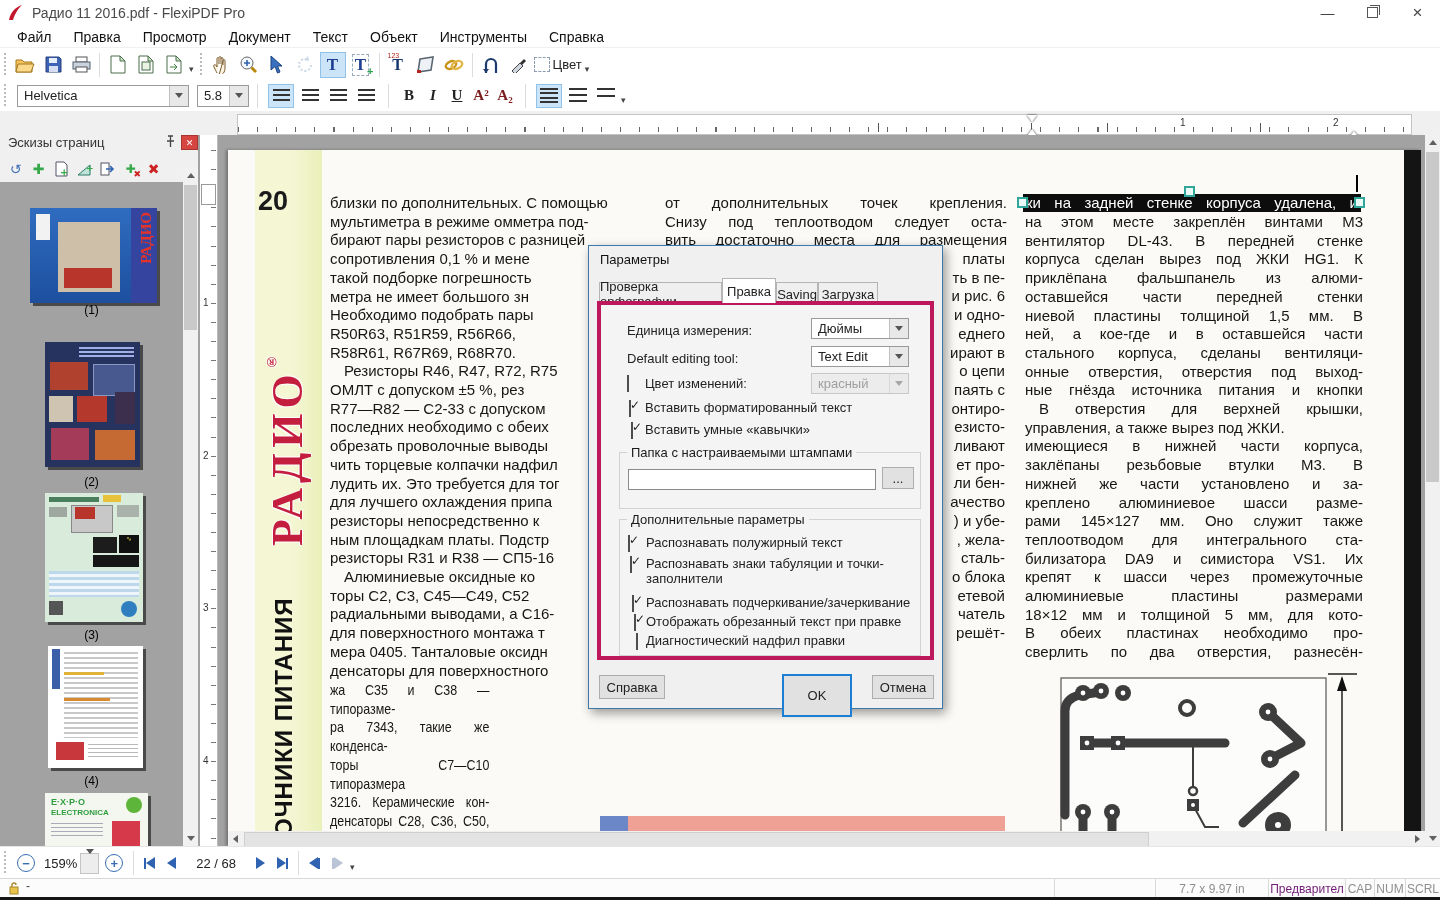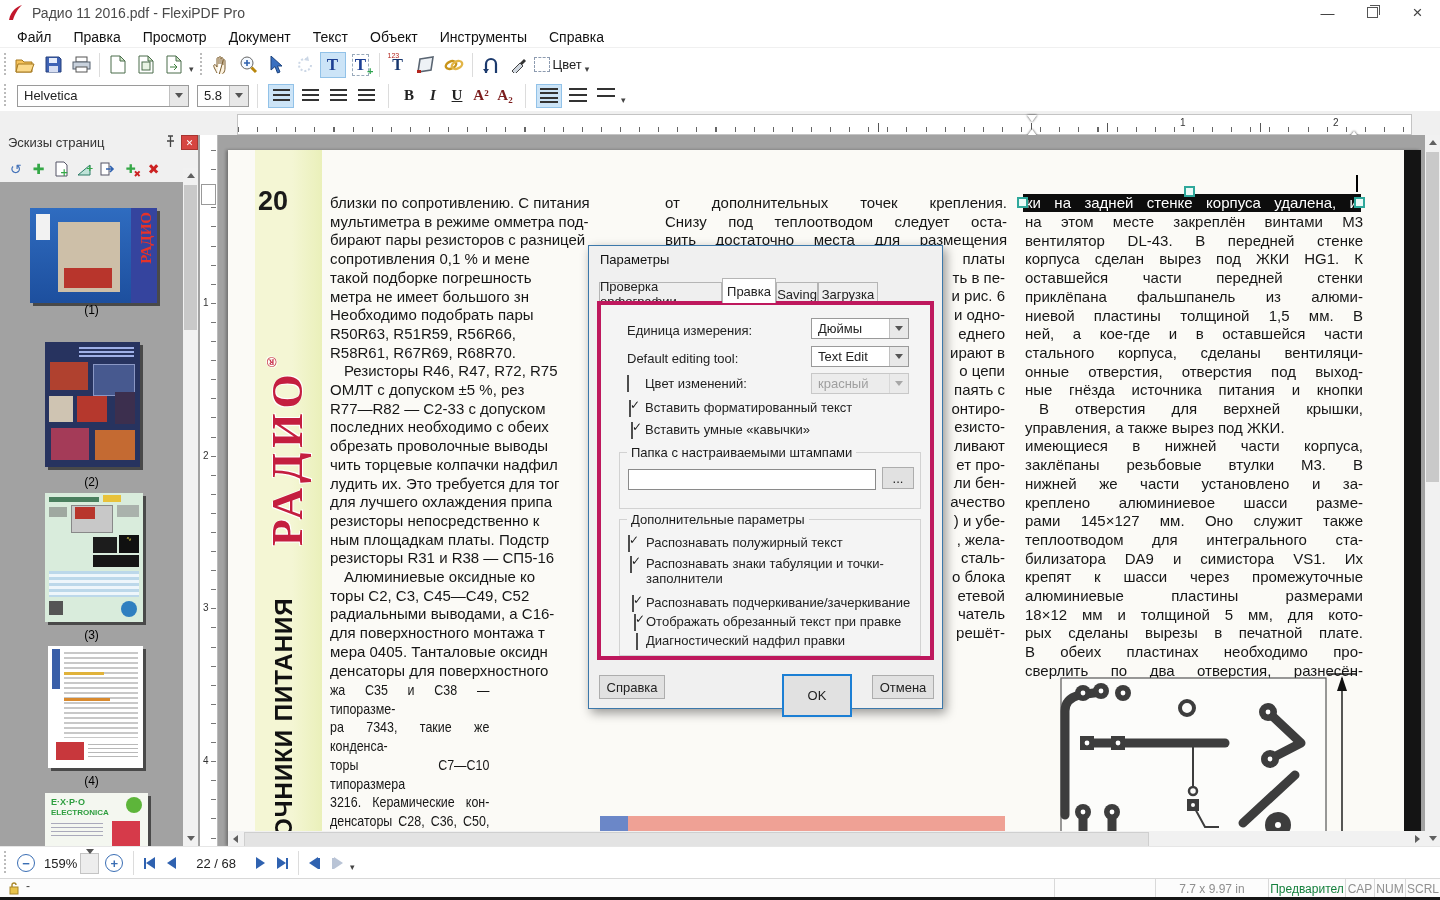--- a/index.html
+++ b/index.html
@@ -440,21 +440,21 @@
   <span class="vnum" style="top:620px">4</span>
 </div>
 
 <div id="page" class="abs">
   <div id="greenstrip" class="abs"></div>
   <div id="pagenum" class="abs">20</div>
   <div id="mag-logo" class="abs"><span>РАДИО</span><sup>®</sup></div>
   <div id="sectiontxt" class="abs">ИСТОЧНИКИ ПИТАНИЯ</div>
 
   <div id="col1wide" class="abs">
-      <div class="docln">близки по сопротивлению. С питания</div>
+      <div class="docln">близки по дополнительных. С помощью</div>
       <div class="docln">мультиметра в режиме омметра под-</div>
       <div class="docln">бирают пары резисторов с разницей</div>
       <div class="docln">сопротивления 0,1 % и мене</div>
       <div class="docln">такой подборке погрешность</div>
       <div class="docln">метра не имеет большого зн</div>
       <div class="docln">Необходимо подобрать пары</div>
       <div class="docln">R50R63, R51R59, R56R66,</div>
       <div class="docln">R58R61, R67R69, R68R70.</div>
       <div class="docln ind">Резисторы R46, R47, R72, R75</div>
       <div class="docln">ОМЛТ с допуском ±5 %, рез</div>
@@ -513,40 +513,39 @@
     </div>
 
   <div id="col3sel" class="abs">ки на задней стенке корпуса удалена, и</div>
   <span class="handle" style="left:789px;top:47px"></span>
   <span class="handle" style="left:956px;top:36px"></span>
   <span class="handle" style="left:1126px;top:47px"></span>
   <div id="col3" class="abs jcol">
       <div class="docln">на этом месте закреплён винтами М3</div>
       <div class="docln">вентилятор DL-43. В передней стенке</div>
       <div class="docln">корпуса сделан вырез под ЖКИ HG1. К</div>
+      <div class="docln">приклёпана фальшпанель из алюми-</div>
       <div class="docln">оставшейся части передней стенки</div>
-      <div class="docln">приклёпана фальшпанель из алюми-</div>
       <div class="docln">ниевой пластины толщиной 1,5 мм. В</div>
       <div class="docln">ней, а кое-где и в оставшейся части</div>
       <div class="docln">стального корпуса, сделаны вентиляци-</div>
       <div class="docln">онные отверстия, отверстия под выход-</div>
       <div class="docln">ные гнёзда источника питания и кнопки</div>
       <div class="docln ind">В отверстия для верхней крышки,</div>
       <div class="docln end">управления, а также вырез под ЖКИ.</div>
       <div class="docln">имеющиеся в нижней части корпуса,</div>
       <div class="docln">заклёпаны резьбовые втулки М3. В</div>
       <div class="docln">нижней же части установлено и за-</div>
       <div class="docln">креплено алюминиевое шасси разме-</div>
       <div class="docln">рами 145×127 мм. Оно служит также</div>
       <div class="docln">теплоотводом для интегрального ста-</div>
       <div class="docln">билизатора DA9 и симистора VS1. Их</div>
       <div class="docln">крепят к шасси через промежуточные</div>
       <div class="docln">алюминиевые пластины размерами</div>
       <div class="docln">18×12 мм и толщиной 5 мм, для кото-</div>
-      <div class="docln">рых сделаны вырезы в печатной плате.</div>
       <div class="docln">В обеих пластинах необходимо про-</div>
       <div class="docln">сверлить по два отверстия, разнесён-</div>
     </div>
   <div id="textcaret" class="abs"></div>
 
   <svg class="abs" style="left:815px;top:515px" width="330" height="181" viewBox="0 0 330 181">
     <rect x="18" y="13" width="265" height="175" fill="#fcfcfa" stroke="#555" stroke-width="1.2"></rect>
     <g stroke="#3d3d3d" stroke-width="9" fill="none" stroke-linejoin="round" stroke-linecap="round">
       <path d="M22 150 V46 Q22 34 36 30 L58 27"></path>
       <path d="M44 78 H182"></path>
@@ -706,18 +705,18 @@
   <span style="display:flex;align-items:center;margin-left:8px">
     <svg width="12" height="13" viewBox="0 0 12 13">
         <rect x="2" y="5" width="8" height="7" fill="#e8c34a" stroke="#a8862a"></rect>
         <path d="M4 5 V3 a2 2 0 0 1 4 0" fill="none" stroke="#a8862a" stroke-width="1.4"></path>
       </svg>
   </span>
   <span style="margin-left:6px;color:#444">-</span>
   <span style="flex:1"></span>
   <span class="seg" style="width:100px"></span>
   <span class="seg gray" style="width:112px">7.7 x 9.97 in</span>
-  <span class="seg" style="width:76px;color:#15803d">Предварител</span>
+  <span class="seg" style="width:76px;color:#701a75">Предварител</span>
   <span class="seg gray" style="width:28px">CAP</span>
   <span class="seg gray" style="width:30px">NUM</span>
   <span class="seg gray" style="width:34px">SCRL</span>
 </div>
 <div id="blackstrip" class="abs"></div>
 
 </body></html>

